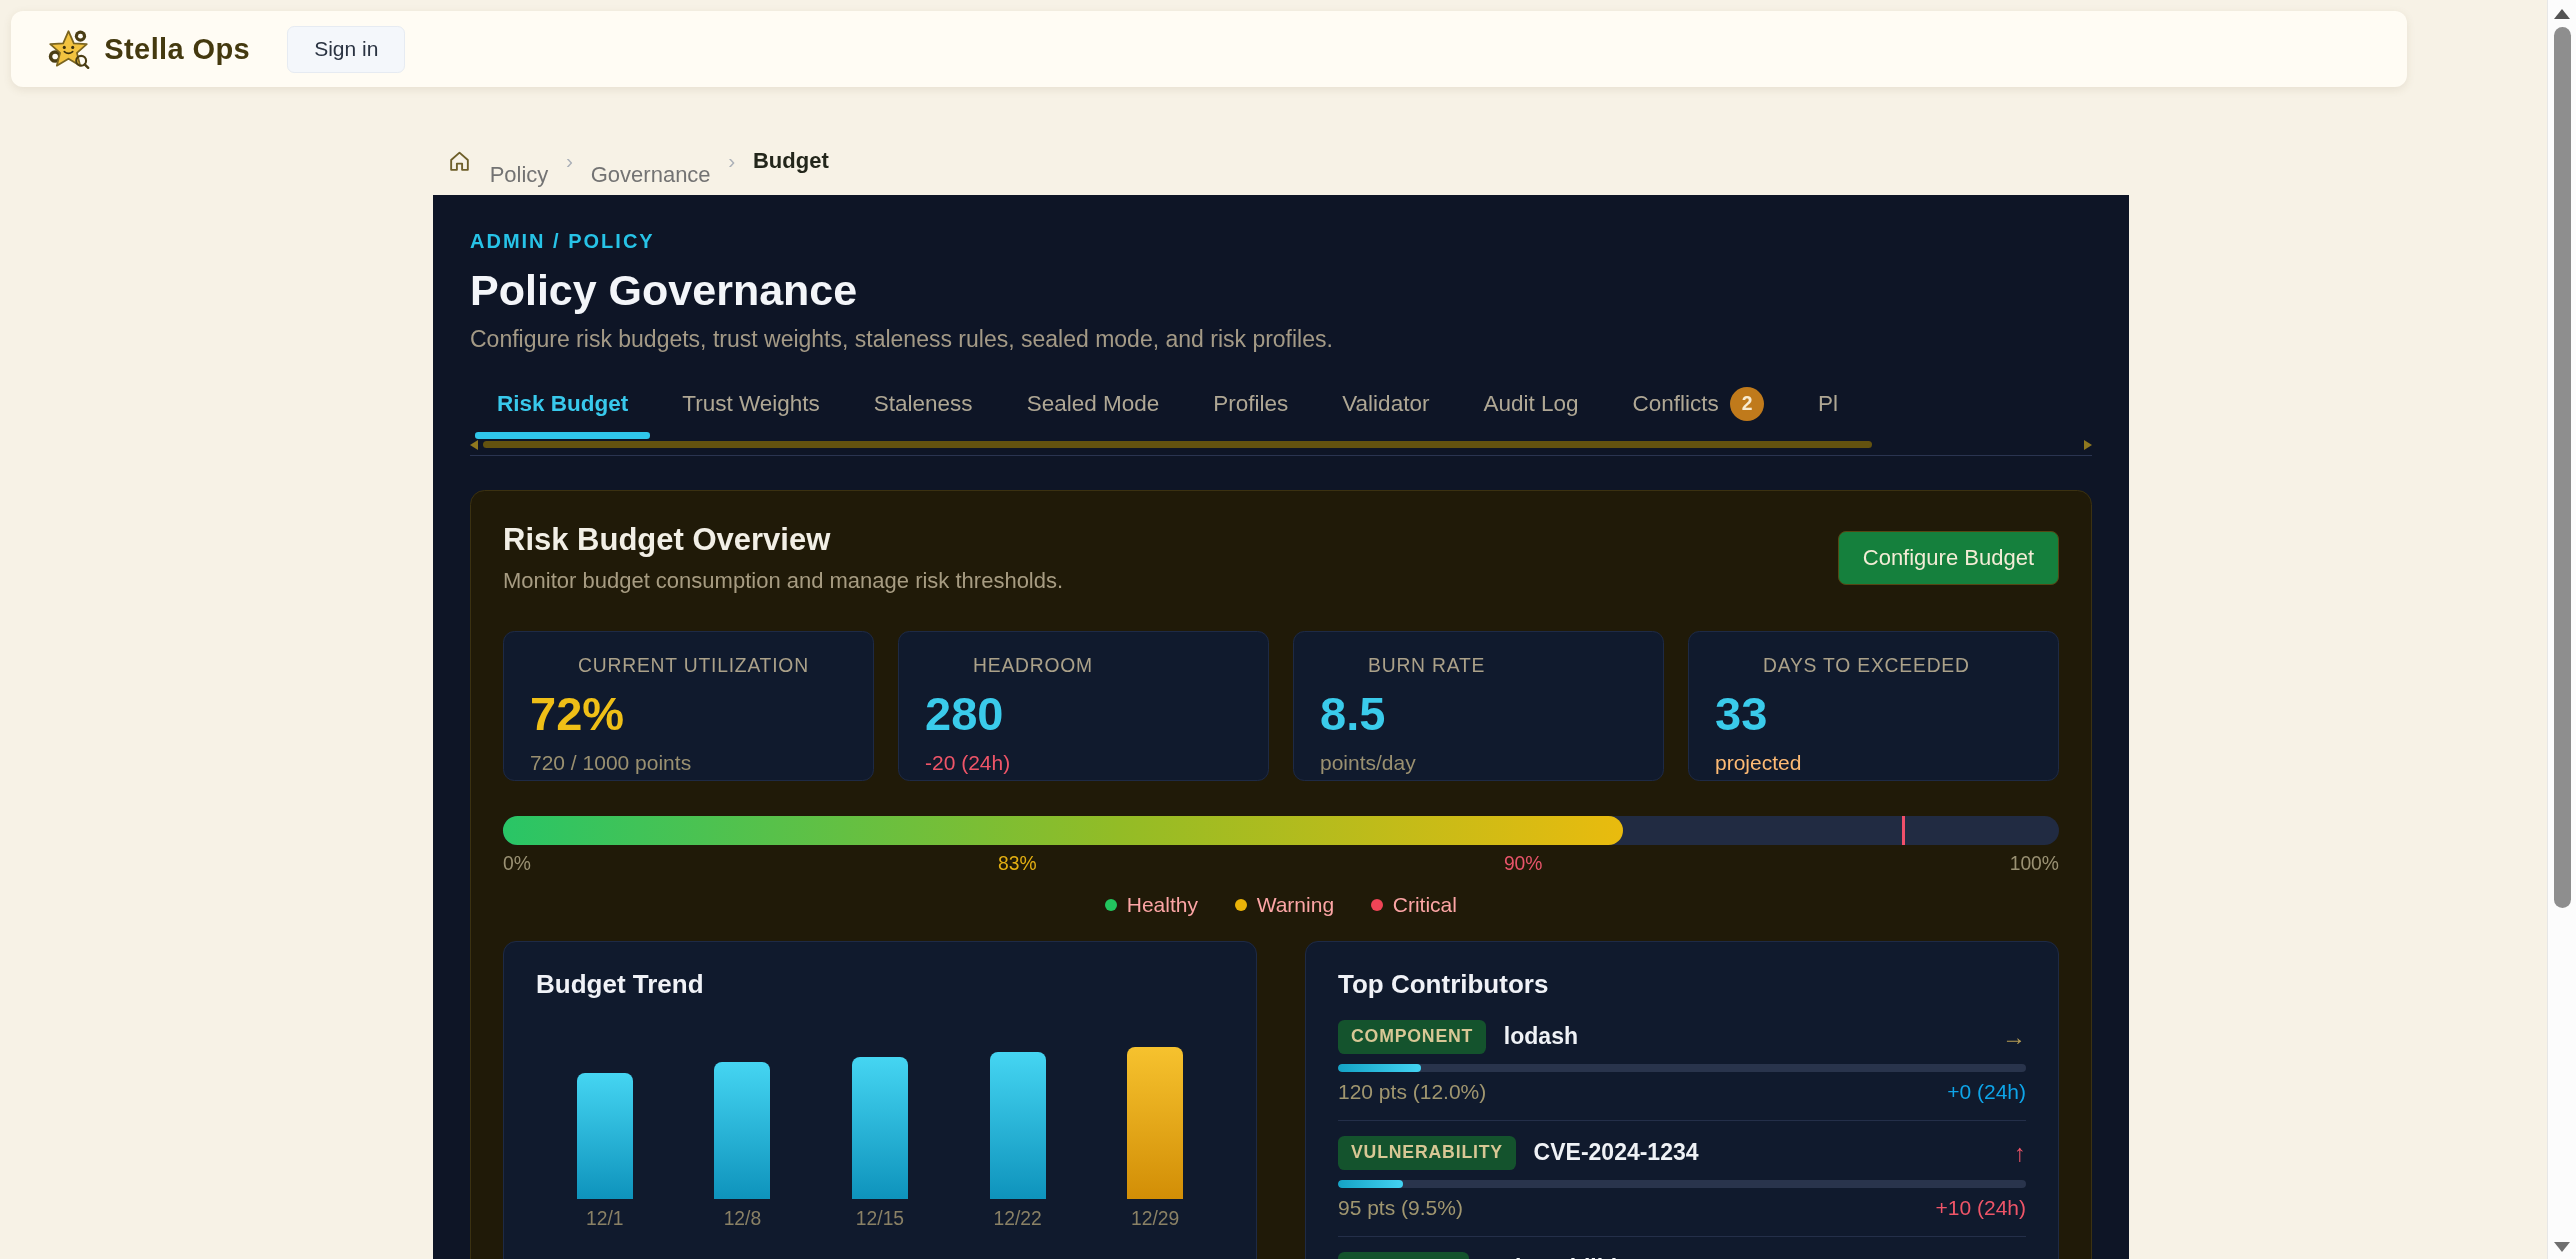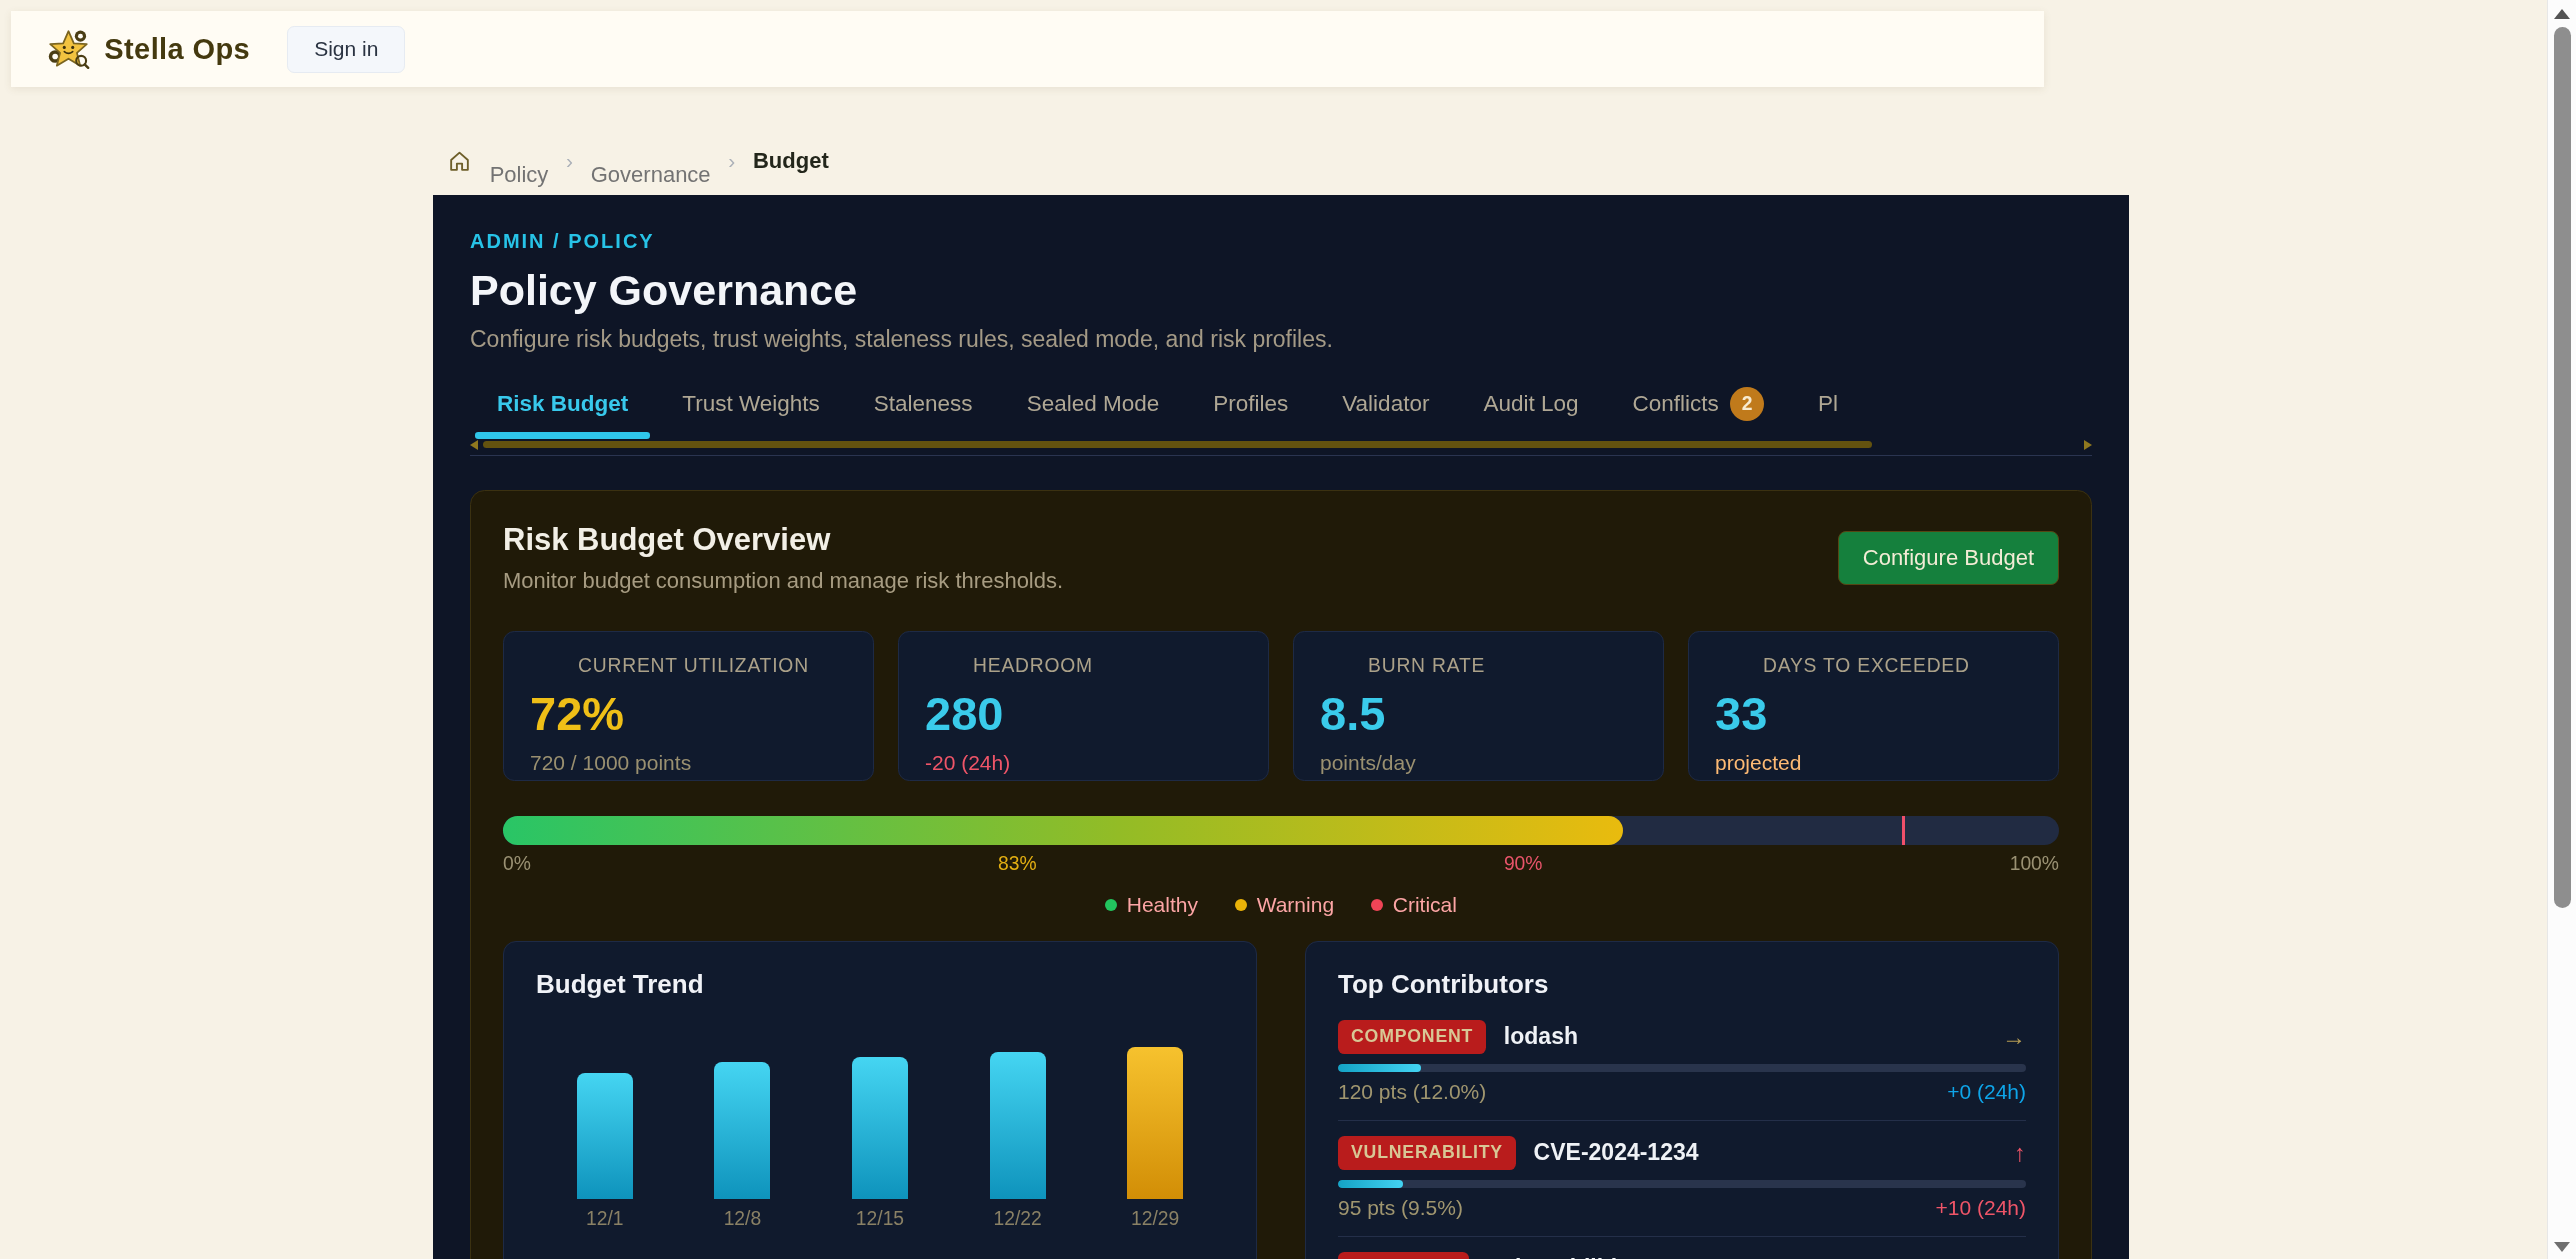--- a/index.html
+++ b/index.html
@@ -1,21 +1,21 @@
 <!DOCTYPE html>
 <html style="font-size:13px"><head>
 <meta charset="utf-8">
 <style>
   * { margin:0; padding:0; box-sizing:border-box; }
   html,body { width:2576px; height:1259px; overflow:hidden; }
   body { position:relative; background:#f7f2e6; font-family:"Liberation Sans", sans-serif; }
 
   
-  .app-header { position:absolute; left:11.3px; top:11.3px; width:2033px; height:76px;
-    background:#fffcf4; border-radius:0; box-shadow:0 2.4px 8px rgba(95,82,40,.10);
+  .app-header { position:absolute; left:11.3px; top:11.3px; width:2396px; height:76px;
+    background:#fffcf4; border-radius:12px; box-shadow:0 2.4px 8px rgba(95,82,40,.10);
     display:flex; align-items:center; padding:0 35px; }
   .brand { display:flex; align-items:center; gap:13px; }
   .brand-name { font-size:29px; font-weight:700; color:#44390f; letter-spacing:0.4px; }
   .signin-btn { margin-left:37px; padding:10.5px 26px; background:#f4f7fb; border:0.8px solid #e6ebf2;
     border-radius:7.2px; font-size:21px; color:#2a3342; cursor:pointer; }
 
   
   .breadcrumb { position:absolute; left:447px; top:134px; display:flex; align-items:center; gap:17.7px;
     font-size:22px; }
   .crumb-link { color:#737373;margin-top:28px; }
@@ -81,21 +81,21 @@
   
   .trend-plot { margin-top:16px; height:183px; display:flex; align-items:flex-end; justify-content:space-around; }
   .bar { width:56px; border-radius:8px 8px 0 0; background:linear-gradient(180deg,#45d5f2,#0e93bc); }
   .bar.amber { background:linear-gradient(180deg,#f6c22e,#d28e06); }
   .trend-labels { margin-top:9.7px; display:flex; justify-content:space-around; }
   .trend-label { width:89px; text-align:center; font-size:19.3px; color:#8a8165; }
 
   
   .contrib-list { margin-top:21px; }
   .contrib-row1 { display:flex; align-items:center; gap:17.7px; height:32px; }
-  .contrib-badge { background:#b91c1c; border-radius:6.4px; padding:6.4px 13px; font-size:17.7px;
+  .contrib-badge { background:#14532d; border-radius:6.4px; padding:6.4px 13px; font-size:17.7px;
     font-weight:600; letter-spacing:0.8px; color:#d8c795; }
   .contrib-name { font-size:23px; font-weight:600; color:#eff2f6; }
   .contrib-trend { margin-left:auto; font-size:24px; }
   .contrib-bar { margin-top:11.3px; height:8px; border-radius:4px; background:#29344c; overflow:hidden; }
   .contrib-bar-fill { height:8px; border-radius:4px; background:linear-gradient(90deg,#14a3c6,#43d3f2); }
   .contrib-stats { margin-top:8px; display:flex; justify-content:space-between; font-size:21px; }
   .contrib-pts { color:#a0966f; }
   .contrib-divider { margin:16px 0; height:0.8px; background:#242f49; }
 
   

